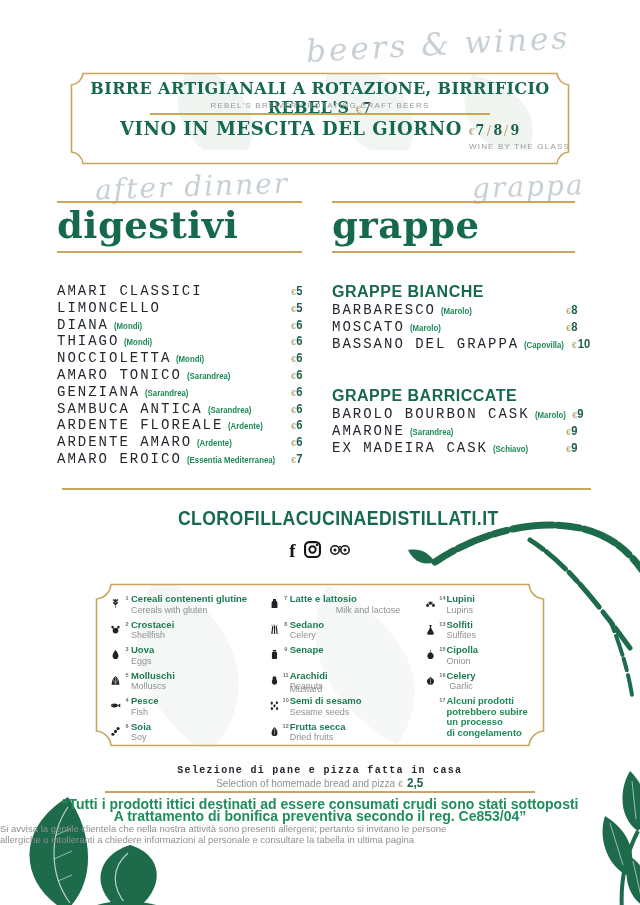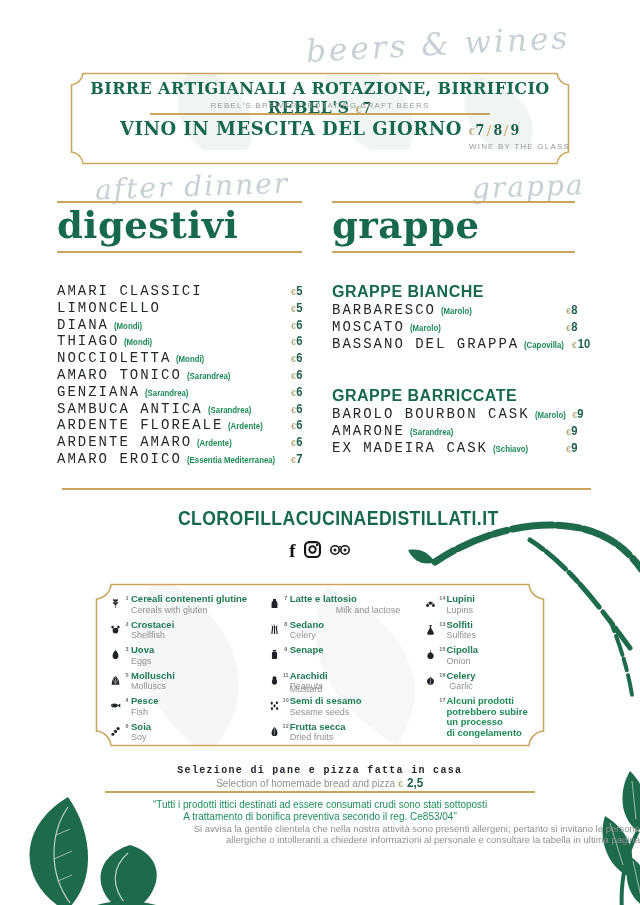--- a/index.html
+++ b/index.html
@@ -63,22 +63,22 @@
   .al-en{font-size:9px;color:#8f9193;line-height:10px;}
   .al-note .al-it{color:#1d8a58;}
   
   .bread-title{position:absolute;top:760px;left:0;right:0;text-align:center;}
   .bread-title span{display:inline-block;transform:scaleX(.87);font-weight:700;font-size:11.5px;
                     letter-spacing:1.5px;}
   .bread-sub{position:absolute;top:775px;left:0;right:0;text-align:center;font-size:10px;color:#8f9193;}
   .bread-sub .pricenum{font-size:13px;}
   .line2{left:105px;top:791px;width:430px;}
   .foot-bold{position:absolute;top:799px;left:0;right:0;text-align:center;
-             font-size:10px;font-weight:400;color:#1e8f5c;line-height:11.5px;}
-  .foot-gray{position:absolute;top:823px;left:0;right:0;text-align:right;
+             font-size:14px;font-weight:700;color:#1e8f5c;line-height:11.5px;}
+  .foot-gray{position:absolute;top:823px;left:0;right:0;text-align:left;
              font-size:9.5px;color:#8e9092;line-height:11px;}
   
   .deco{position:absolute;pointer-events:none;}
 </style>
 </head>
 <body>
 
 <div class="page">
 
   <svg class="deco" style="right:0;top:500px;width:260px;height:215px;" viewBox="0 0 260 215">

